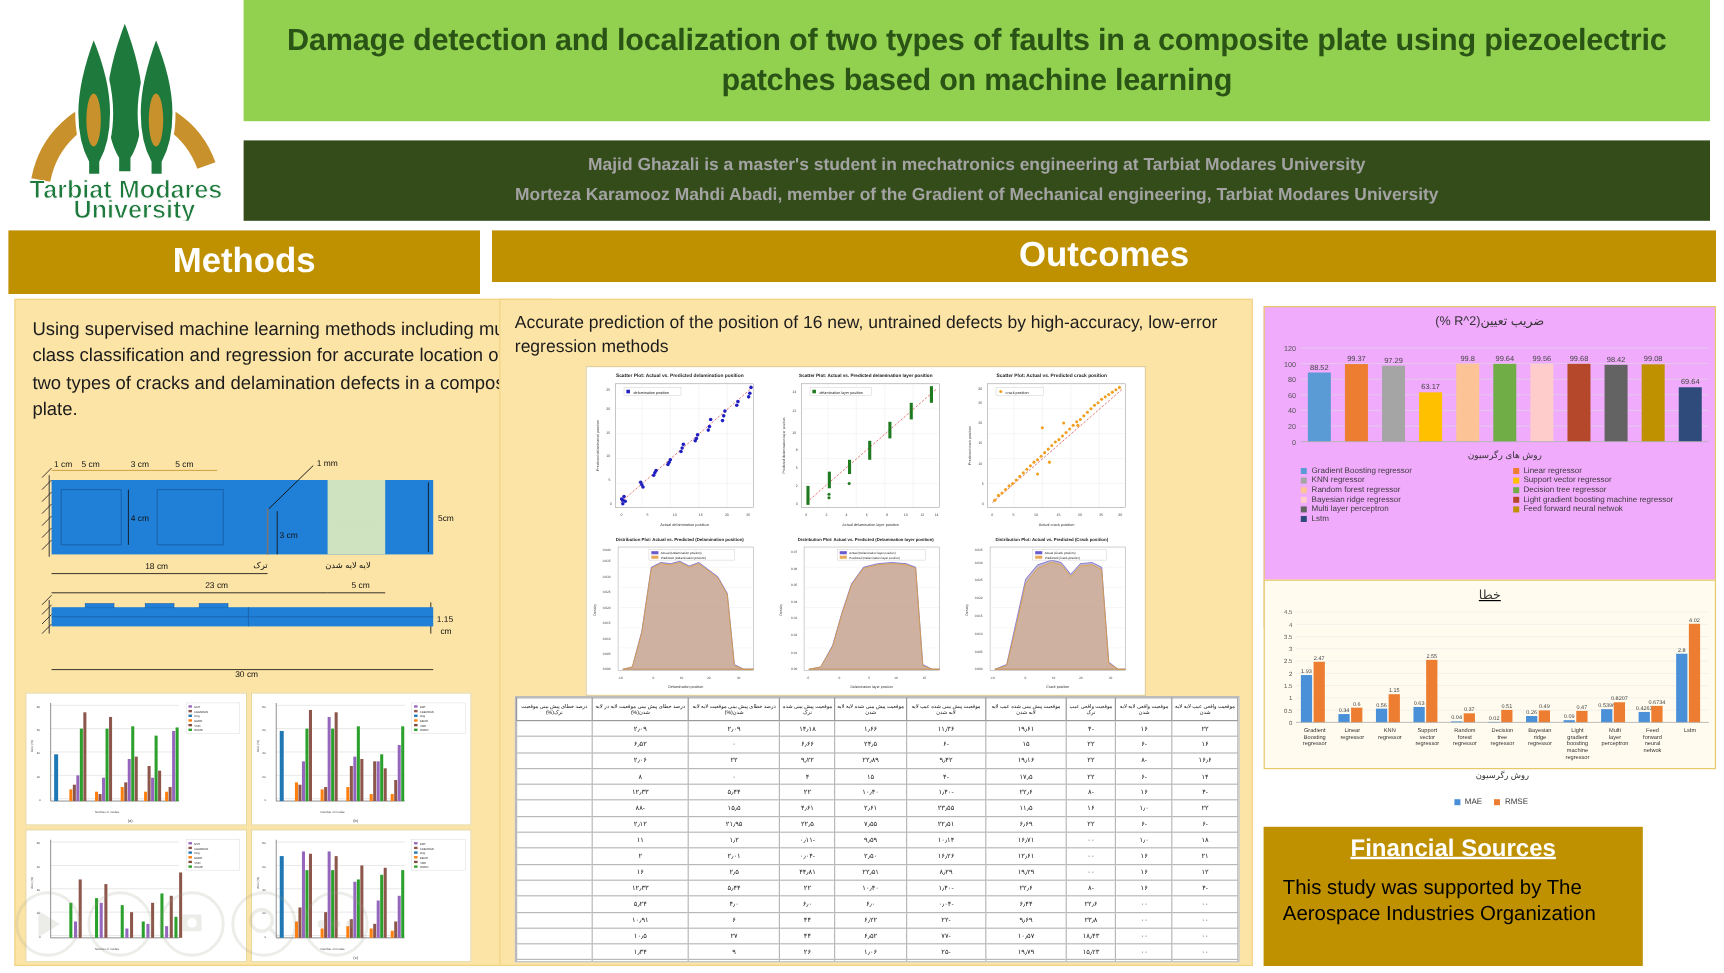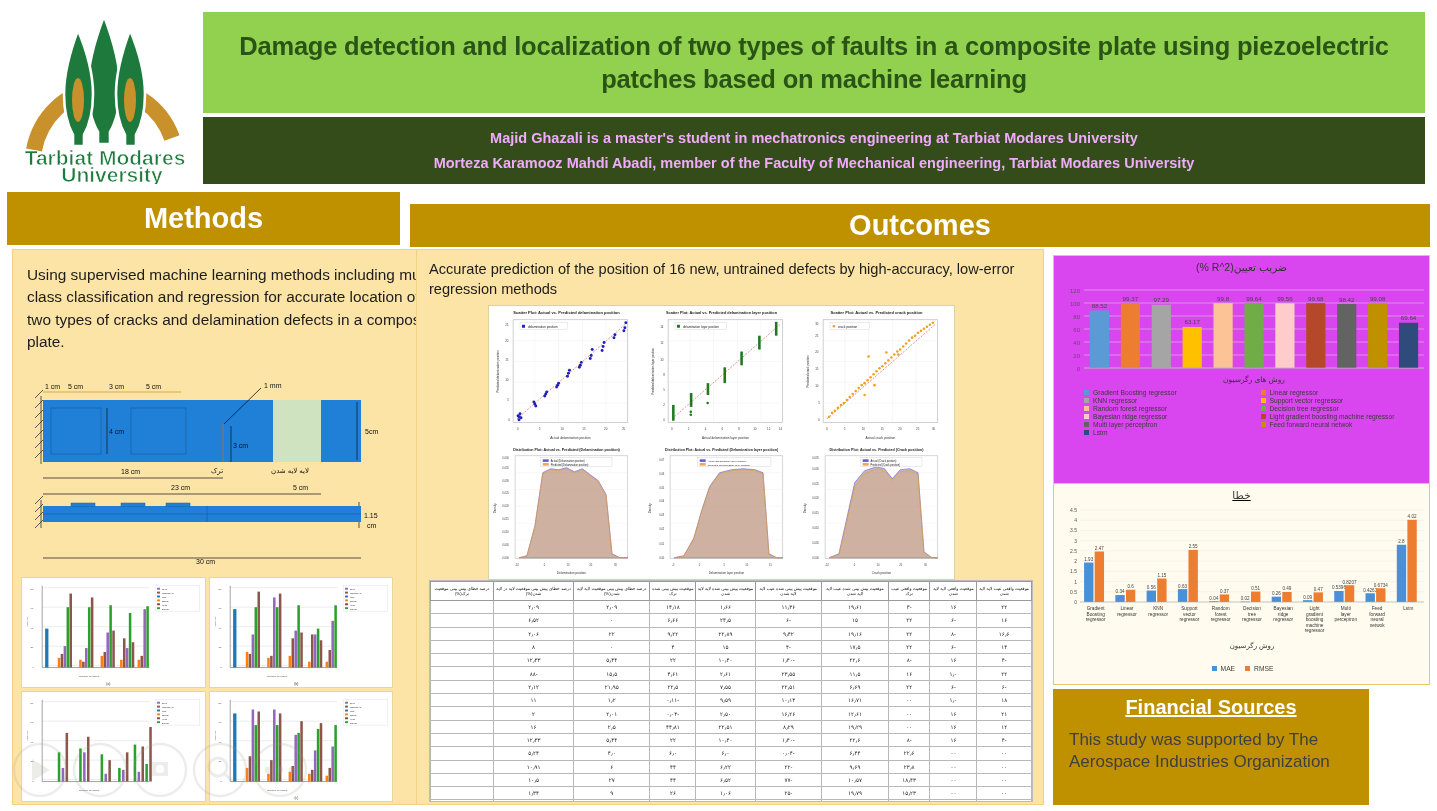--- a/index.html
+++ b/index.html
@@ -5,42 +5,42 @@
   * { box-sizing: border-box; margin:0; padding:0; }
   body {
     width:1437px; height:811px; background:#ffffff; overflow:hidden;
     font-family:"Liberation Sans", sans-serif; position:relative;
   }
   
   #top-bar { position:absolute; left:0; top:0; width:1437px; height:188px; }
   #logo-box { position:absolute; left:12px; top:8px; width:186px; height:176px;text-align:right; }
   #logo-svg { width:186px; height:176px; display:block; }
   #title-banner {
-    position:absolute; left:203px; top:12px; width:1222px; height:101px;
+    position:absolute; left:203px; top:0; width:1222px; height:101px;
     background:#92D050; display:flex; align-items:center; justify-content:center;
   }
   #title-text {
     color:#2a5416; font-weight:bold; font-size:25.5px; line-height:1.28;
     text-align:center; padding:0 22px; letter-spacing:-0.2px;
   }
   #authors-banner {
     position:absolute; left:203px; top:117px; width:1222px; height:67px;
     background:#334C1A; display:flex; flex-direction:column;
     align-items:center; justify-content:center; gap:9px;
   }
-  .author-line { color:#f0abfc; font-weight:bold; font-size:14.5px; text-align:right; }
+  .author-line { color:#a3a3a3; font-weight:bold; font-size:14.5px; text-align:right; }
 
   
   .section-header {
     position:absolute; background:#BF9000; display:flex;
     align-items:center; justify-content:center;
   }
   .section-header span { color:#fff; font-weight:bold; font-size:29px; }
   #methods-header { left:7px; top:192px; width:393px; height:53px; }
-  #outcomes-header { left:410px; top:204px; width:1020px; height:43px; }
+  #outcomes-header { left:410px; top:192px; width:1020px; height:43px; }
 
   
   #methods-body {
     position:absolute; left:12px; top:249px; width:448px; height:556px;
     background:#FCE4A6; border:1px solid #F2D384;
   }
   #methods-text {
     padding:14px 18px 8px 14px; font-size:15.4px; line-height:1.45; color:#1c1c1c;
   }
   #plate-diagram { position:absolute; left:8px; top:128px; width:372px; height:195px; }
@@ -86,24 +86,24 @@
     background:#fff; height:19px;
   }
   table.pdt td {
     font-size:5.6px; border:0.5px solid #b8b8b8; padding:1px;
     text-align:center; color:#222; height:13.3px;
   }
 
   
   #r2-card {
     position:absolute; left:1053px; top:255px; width:377px; height:268px;
-    background:#d946ef; border:1px solid #E8C96A;
+    background:#f0abfc; border:1px solid #E8C96A;
   }
   #err-card {
-    position:absolute; left:1053px; top:483px; width:377px; height:202px;
+    position:absolute; left:1053px; top:483px; width:377px; height:158px;
     background:#FFFCEF; border:1px solid #E8C96A;text-decoration:underline;
   }
   .card-title { text-align:center; font-size:10.5px; color:#333; padding-top:5px; direction:rtl; }
   #r2-chart-area { position:absolute; left:0; top:20px; width:377px; height:112px; }
   #r2-chart-area svg { width:100%; height:100%; display:block; }
   #r2-legend {
     position:absolute; left:30px; top:133px; width:345px; height:85px;
     display:grid; grid-template-columns:1fr 1fr; column-gap:8px; row-gap:1px;
     align-content:start;
   }
@@ -118,21 +118,21 @@
 
   #finance-card {
     position:absolute; left:1053px; top:689px; width:316px; height:116px;
     background:#BF9000;
   }
   #finance-title {
     text-align:center; color:#fff; font-weight:bold; font-size:20px;
     text-decoration:underline; padding-top:7px;
   }
   #finance-text {
-    color:#404040; font-size:17px; line-height:1.32; padding:10px 16px 0 16px;
+    color:#000000; font-size:17px; line-height:1.32; padding:10px 16px 0 16px;
   }
 </style>
 </head>
 <body>
 
 <div id="top-bar">
 
   <div id="logo-box">
     <svg id="logo-svg" viewBox="0 0 186 176">
       <path d="M22 142 A72 76 0 0 1 160 130" fill="none" stroke="#C8912B" stroke-width="16"></path>
@@ -149,21 +149,21 @@
       <text x="100" y="174" text-anchor="middle" fill="#1E7A3C" font-family="Liberation Sans, sans-serif" font-size="21" font-weight="bold" stroke="#ffffff" stroke-width="0.7">University</text>
     </svg>
   </div>
 
   <div id="title-banner">
     <div id="title-text">Damage detection and localization of two types of faults in a composite plate using piezoelectric patches based on machine learning</div>
   </div>
 
   <div id="authors-banner">
     <div class="author-line">Majid Ghazali is a master's student in mechatronics engineering at Tarbiat Modares University</div>
-    <div class="author-line">Morteza Karamooz Mahdi Abadi, member of the Faculty of Mechanical engineering, Tarbiat Modares University</div>
+    <div class="author-line">Morteza Karamooz Mahdi Abadi, member of the Gradient of Mechanical engineering, Tarbiat Modares University</div>
   </div>
 </div>
 
 <div id="methods-header" class="section-header">
   <span>Methods</span>
 </div>
 <div id="outcomes-header" class="section-header">
   <span>Outcomes</span>
 </div>
 

